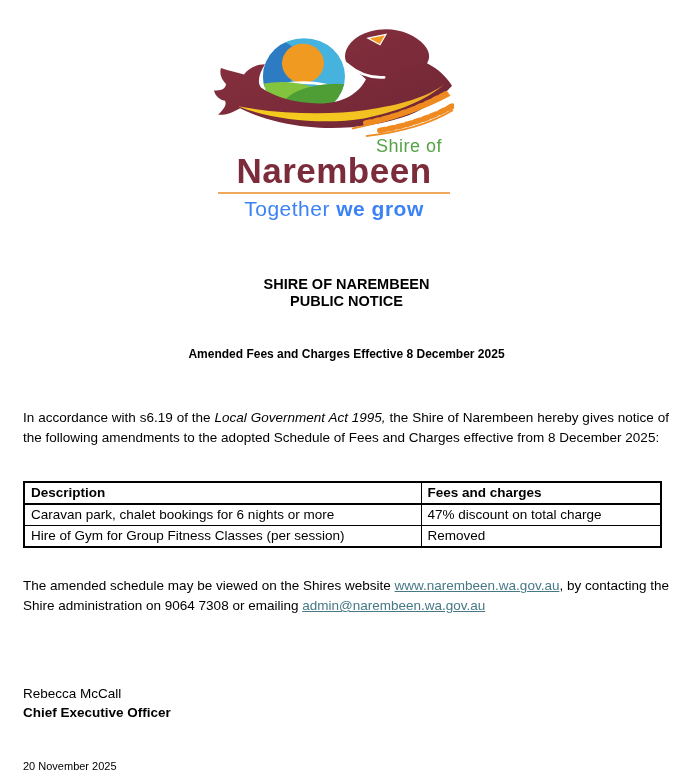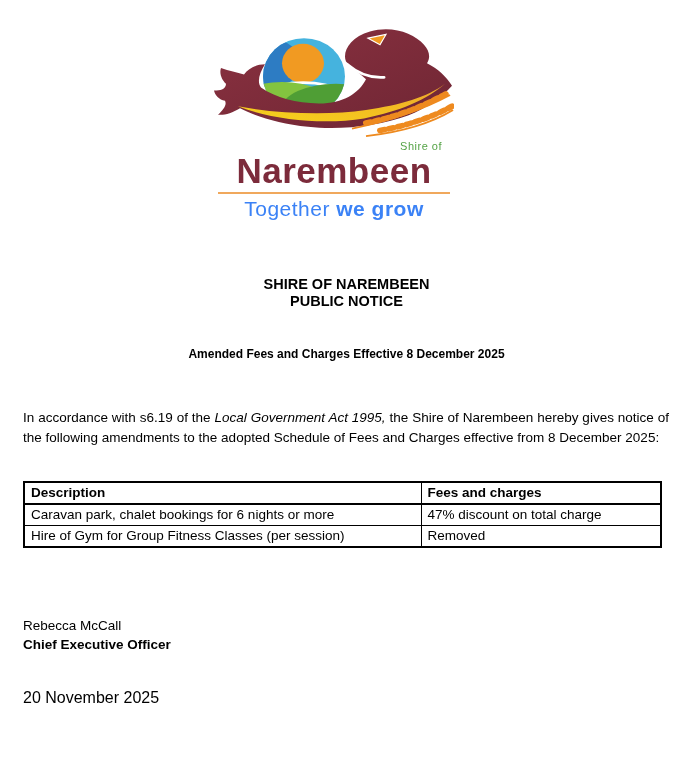--- a/index.html
+++ b/index.html
@@ -8,21 +8,21 @@
     width: 693px; height: 779px; overflow: hidden;
     font-family: "Liberation Sans", sans-serif;
     color: #000;
   }
   .page { width: 693px; height: 779px; position: relative; background: #fff; }
 
   
   .logo { width: 240px; margin: 26px 0 0 214px; text-align: center; }
   .logo svg { display: block; }
   .logo-shire-of {
-    font-size: 11px; line-height: 16px; color: #55a346;
+    font-size: 18px; line-height: 16px; color: #55a346;
     text-align: right; padding-right: 12px; letter-spacing: .5px;
   }
   .logo-name {
     font-size: 35px; line-height: 34px; font-weight: bold;
     color: #7c2b3b; letter-spacing: .5px;
   }
   .logo-rule { height: 2px; background: #f0a85c; margin: 4px 4px 4px 4px; }
   .logo-tagline { font-size: 21px; line-height: 22px; color: #3b82f6; letter-spacing: .5px; }
   .logo-tagline b { font-weight: bold; }
 
@@ -57,21 +57,21 @@
   table.fees th, table.fees td {
     border: 1px solid #000; padding: 1px 6px 2px 6px;
     text-align: left; vertical-align: top; line-height: 17px;
   }
   table.fees { border: 2px solid #000; }
   table.fees th { font-weight: bold; border-bottom: 2px solid #000; }
 
   
   .signature { margin: 68px 24px 0 23px; font-size: 13.5px; line-height: 19px; }
   .signature .sig-title { font-weight: bold; }
-  .doc-date { margin: 35px 24px 0 23px; font-size: 16px; line-height: 18px; }
+  .doc-date { margin: 35px 24px 0 23px; font-size: 11px; line-height: 18px; }
 </style>
 </head>
 <body>
 
 <div class="page">
 
   <div class="logo">
     <svg width="240" height="112" viewBox="0 0 240 120" preserveAspectRatio="none">
       <defs>
         <clipPath id="domeClip">
@@ -169,20 +169,21 @@
           <td>Caravan park, chalet bookings for 6 nights or more</td>
           <td>47% discount on total charge</td>
         </tr>
         <tr>
           <td>Hire of Gym for Group Fitness Classes (per session)</td>
           <td>Removed</td>
         </tr>
       </tbody>
     </table>
 
+    <p class="body p-contact"><span>The amended schedule may be viewed on the Shires website </span><a class="doc-link">www.narembeen.wa.gov.au</a><span>, by contacting the Shire administration on 9064 7308 or emailing </span><a class="doc-link">admin@narembeen.wa.gov.au</a></p>
   </div>
 
   <div class="signature">
     <div>Rebecca McCall</div>
     <div class="sig-title">Chief Executive Officer</div>
   </div>
 
   <div class="doc-date">20 November 2025</div>
 
 </div>

